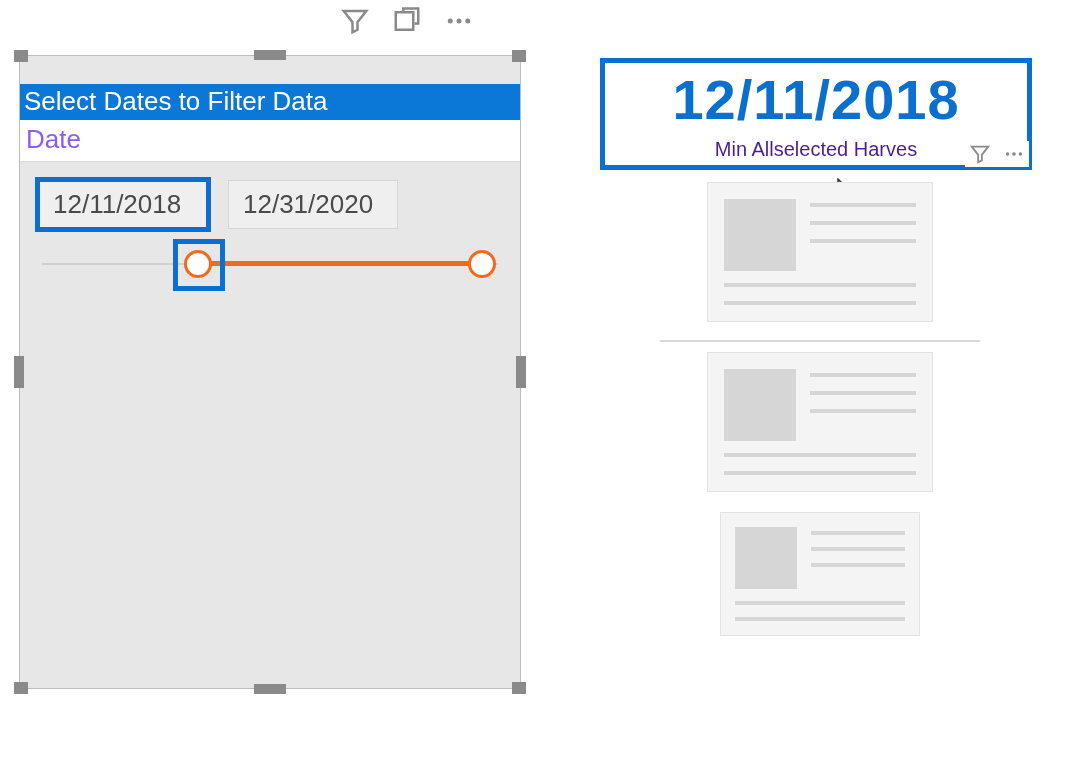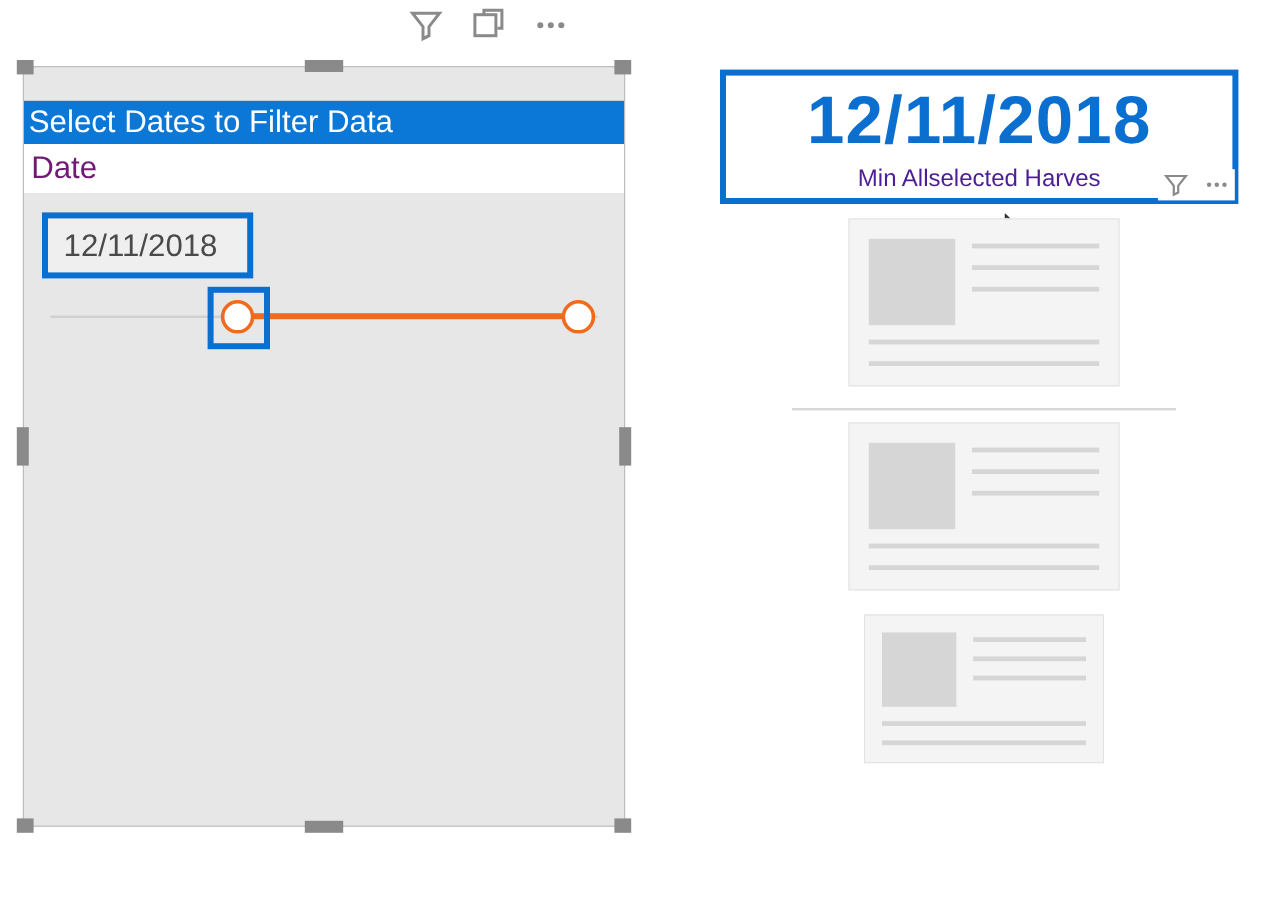--- a/index.html
+++ b/index.html
@@ -52,21 +52,21 @@
   .slicer-title {
     background: #0b77d7;
     color: #fff;
     font-size: 26px;
     padding: 2px 6px 4px 4px;
     line-height: 30px;
     margin-top: 28px;
   }
   .slicer-field {
     background: #fff;
-    color: #701a75;
+    color: #8b5cf6;
     font-size: 26px;
     padding: 4px 6px 6px 6px;
     border-bottom: 1px solid #dcdcdc;
   }
 
   .date-inputs {
     display: flex;
     gap: 20px;
     padding: 18px 18px 0 18px;
   }
@@ -236,20 +236,21 @@
   <div class="handle h-n"></div>
   <div class="handle h-s"></div>
   <div class="handle h-e"></div>
   <div class="handle h-w"></div>
 
   <div class="slicer-title">Select Dates to Filter Data</div>
   <div class="slicer-field">Date</div>
 
   <div class="date-inputs">
     <div class="date-box highlight-box">12/11/2018</div>
+    <div class="date-box">12/31/2020</div>
   </div>
 
   <div class="slider-row">
     <div class="rail"></div>
     <div class="track"></div>
     <div class="thumb thumb-left"></div>
     <div class="thumb thumb-right"></div>
     <div class="thumb-left-highlight"></div>
   </div>
 </div>

